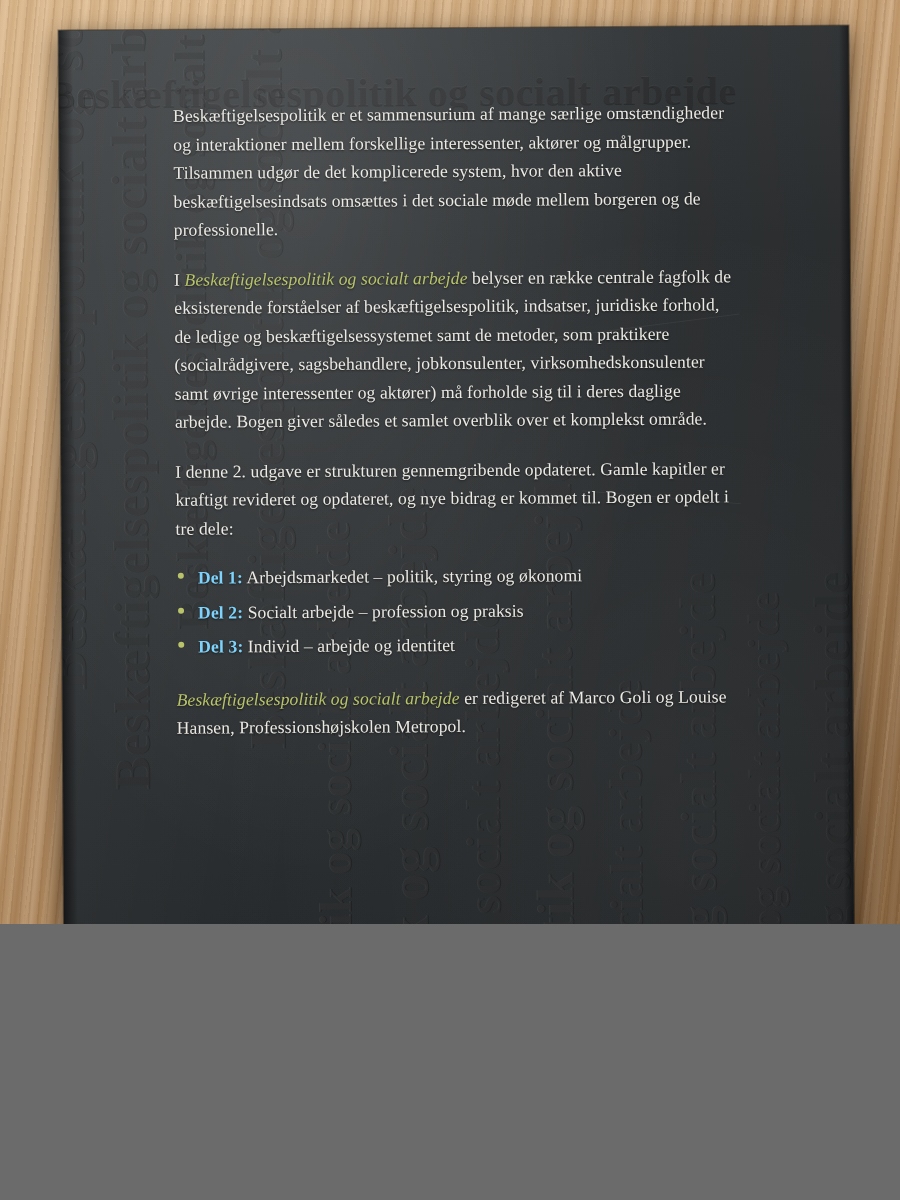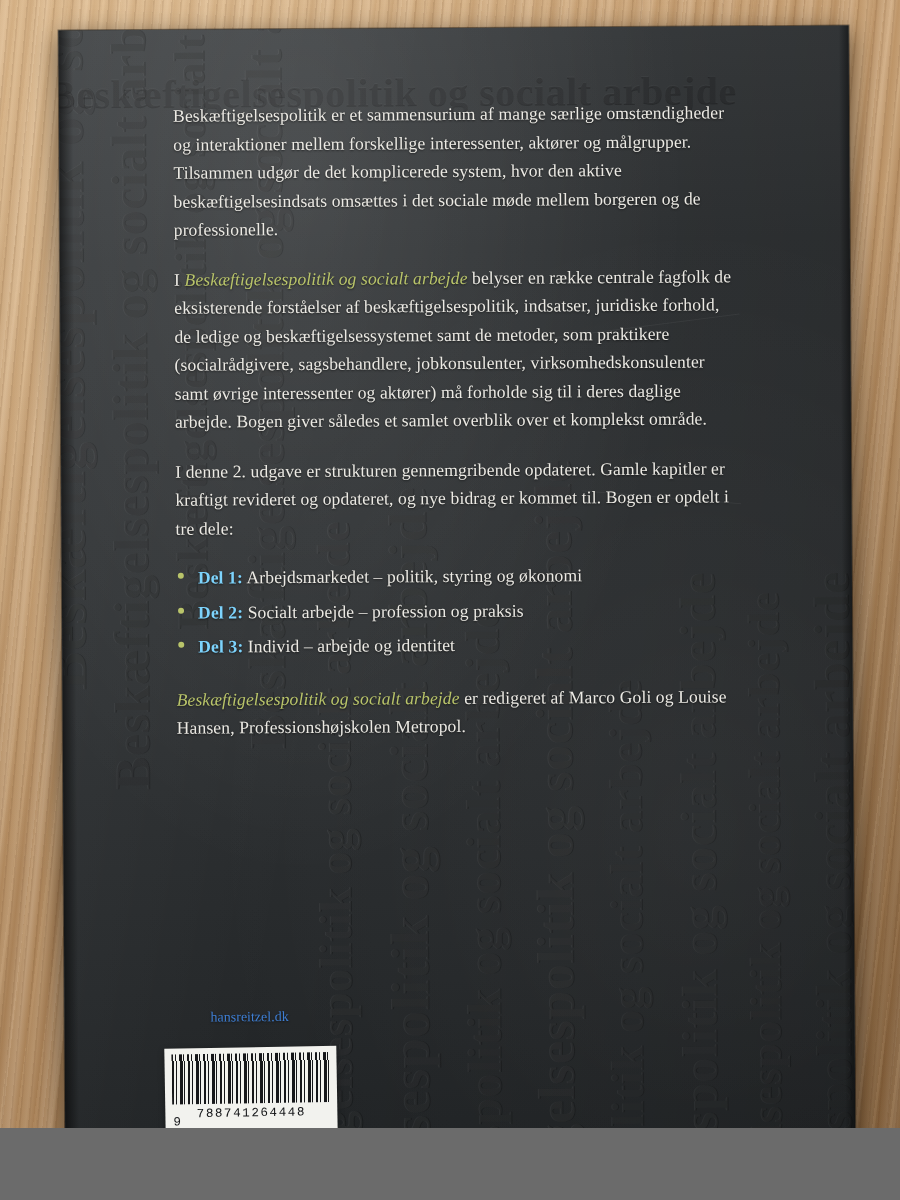--- a/index.html
+++ b/index.html
@@ -3,21 +3,21 @@
 <meta charset="utf-8">
 <style>
   html, body {
     margin: 0;
     padding: 0;
     background: #6b6b6b;
   }
   #scene {
     position: relative;
     width: 900px;
-    height: 1128px;
+    height: 924px;
     overflow: hidden;
     font-family: "Liberation Serif", serif;
   }
 
   
   .table-bg {
     position: absolute;
     inset: 0;
     background:
       repeating-linear-gradient(

